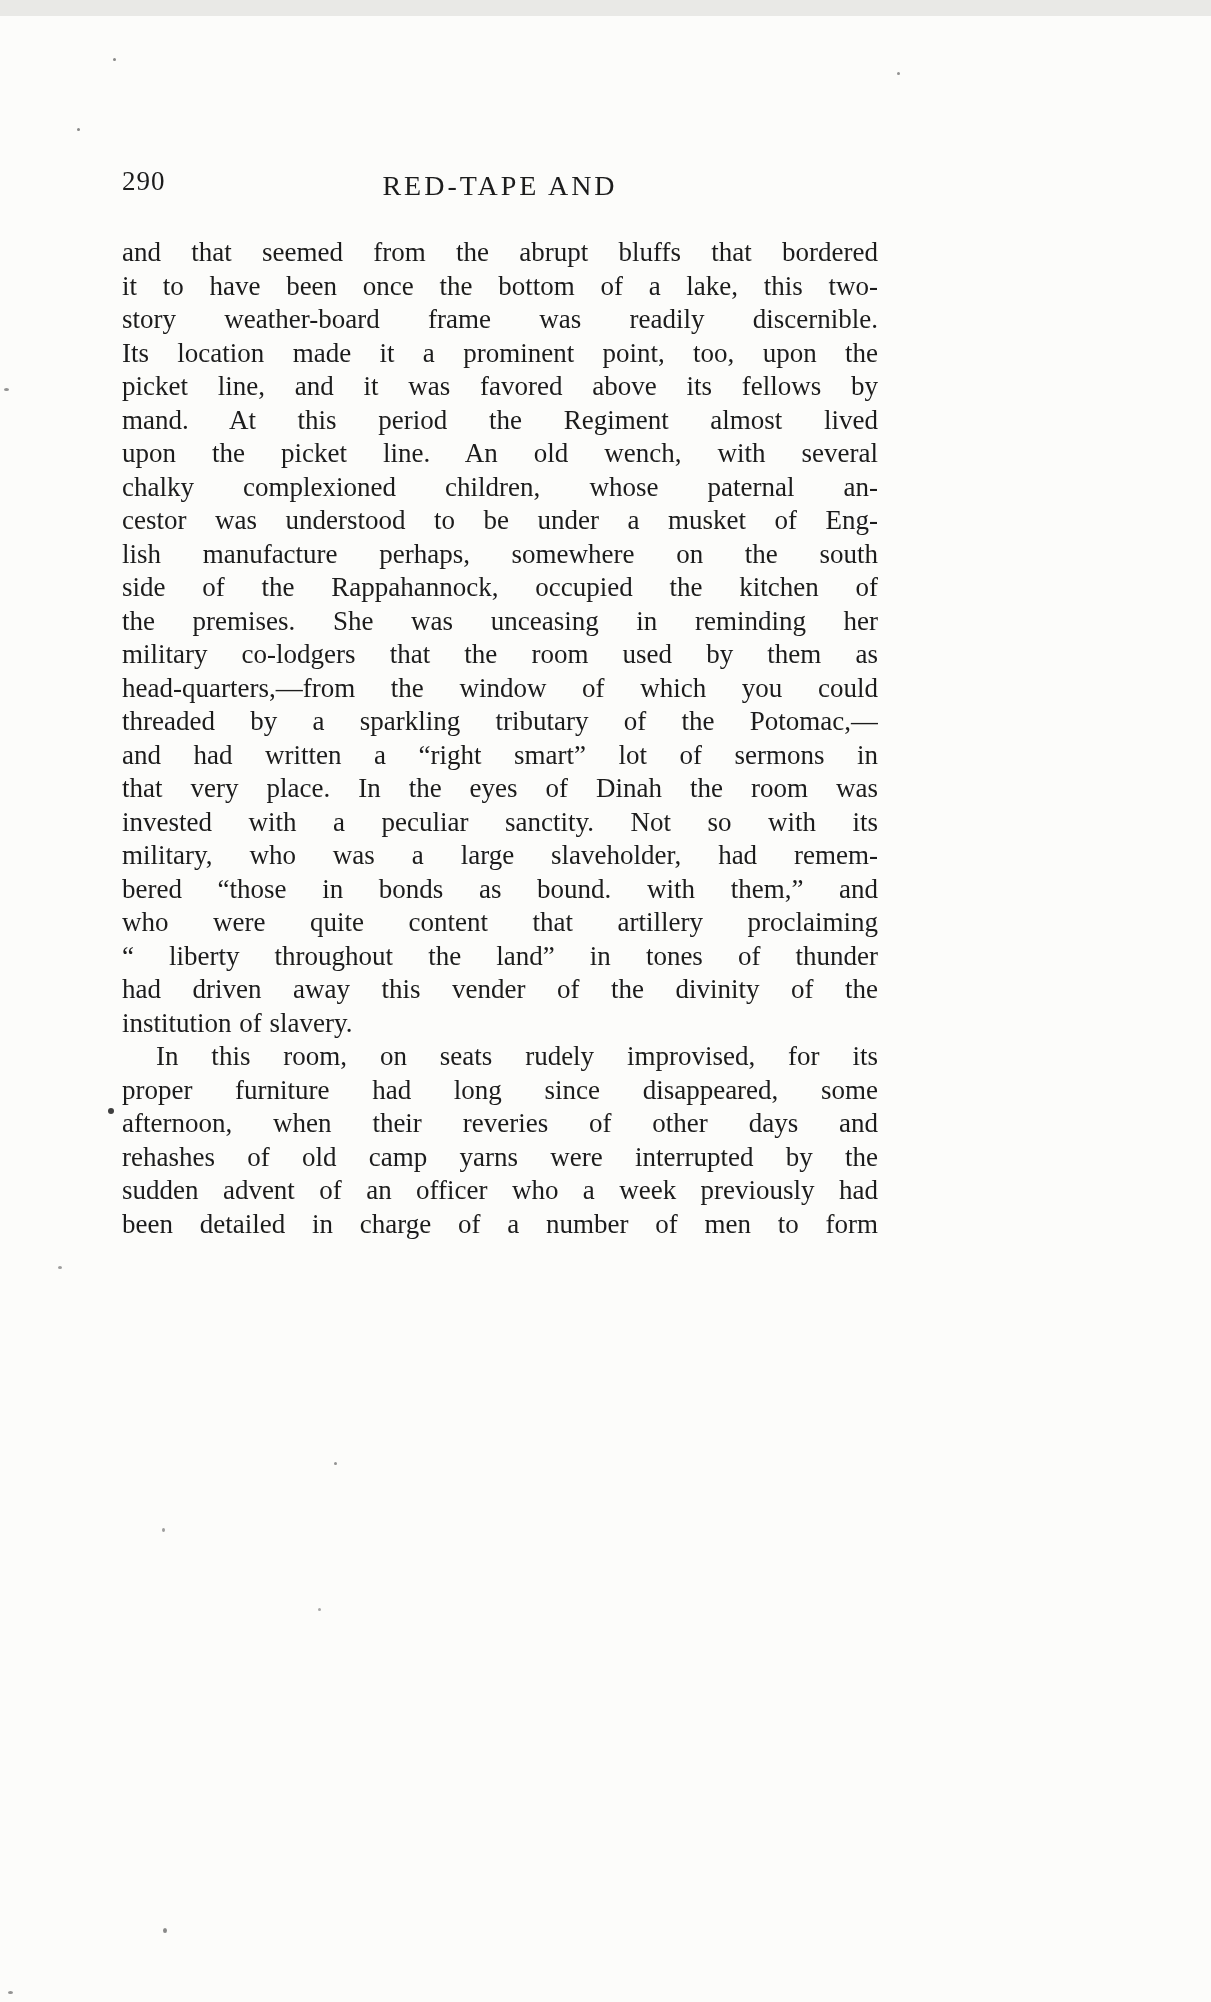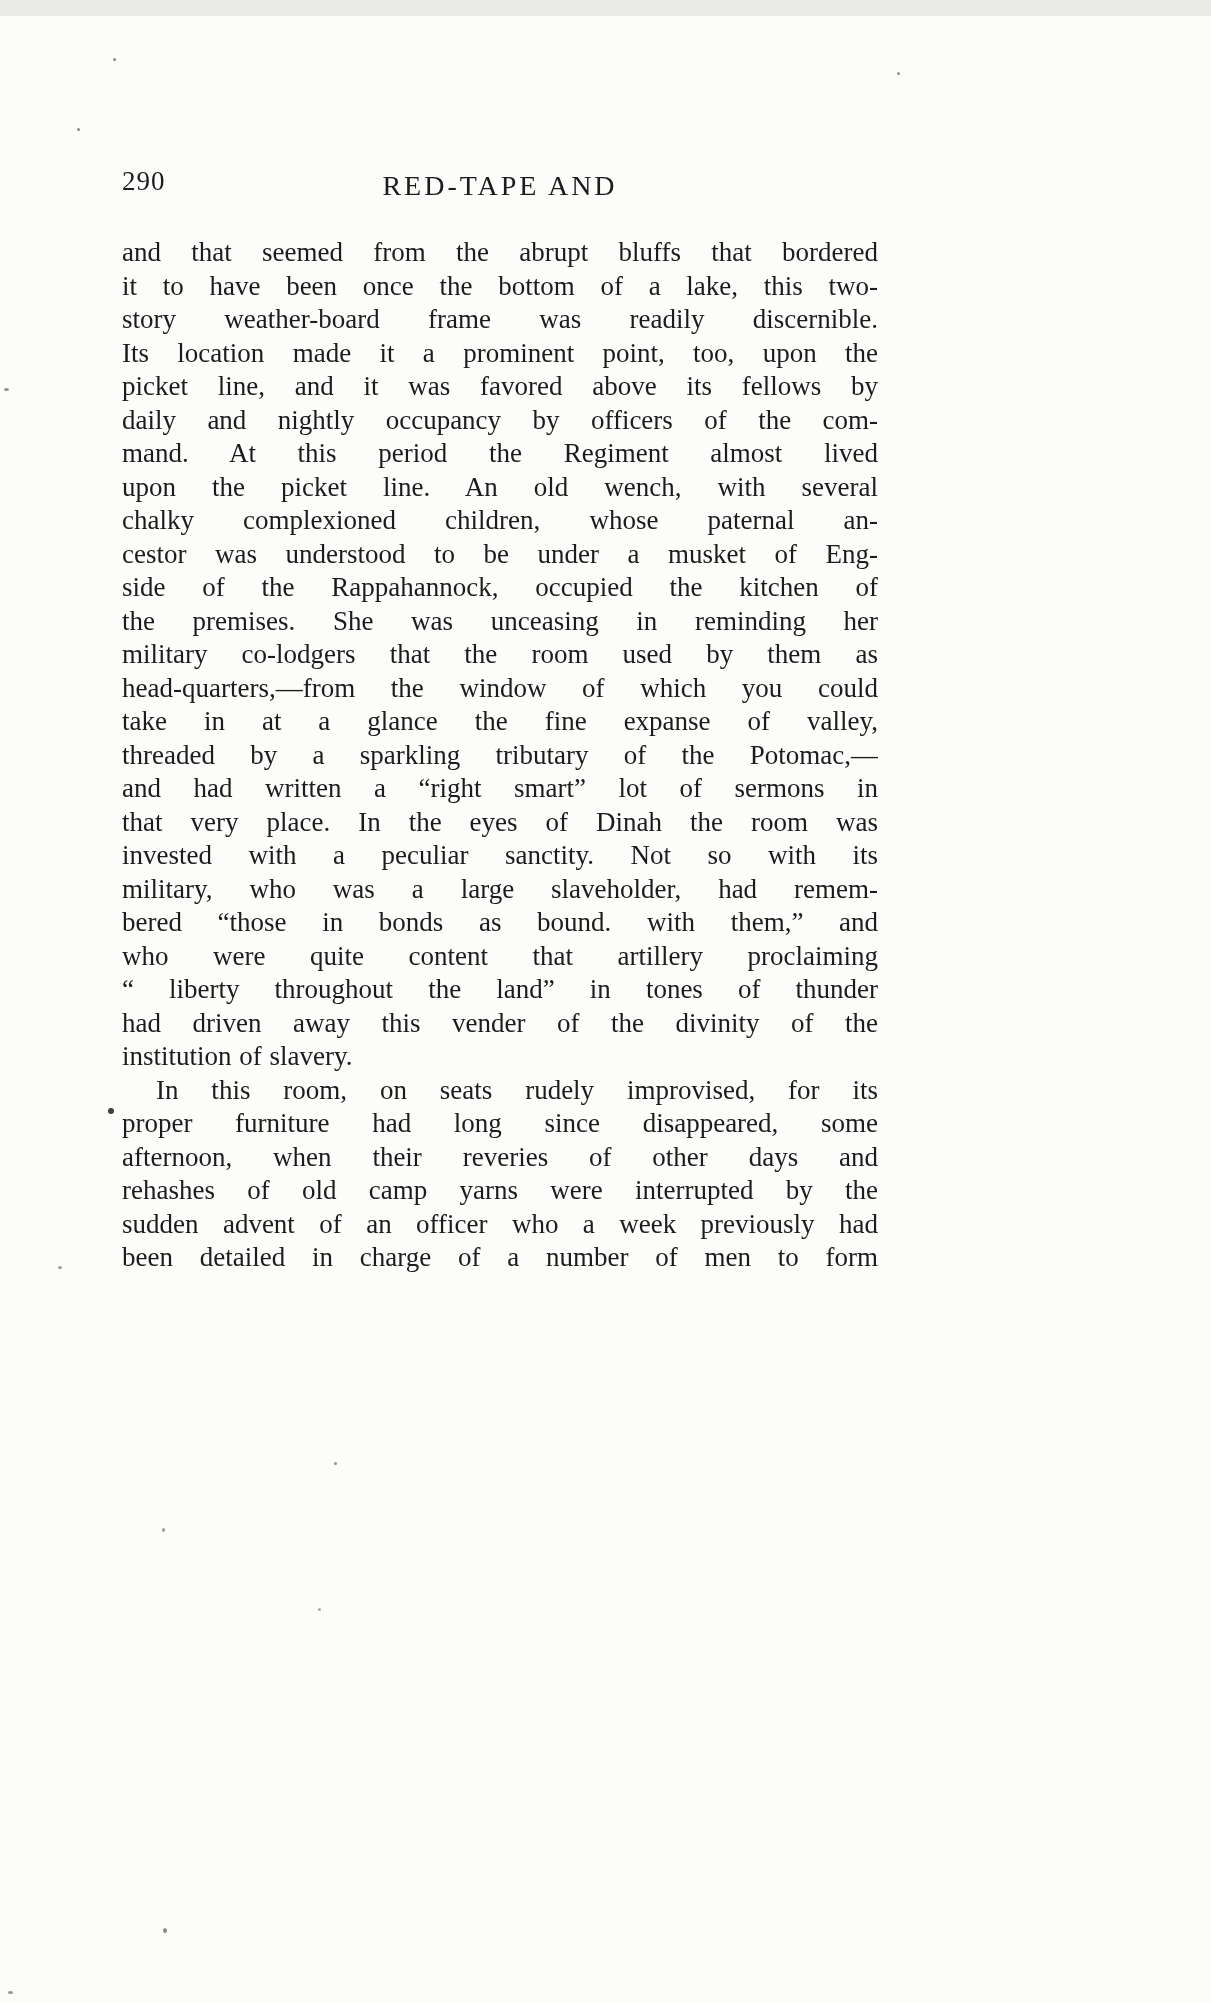--- a/index.html
+++ b/index.html
@@ -58,30 +58,29 @@
 
 <div class="page">
   <span class="page-number">290</span>
   <div class="running-header">RED-TAPE AND</div>
   <div class="text-block">
       <div class="line">and that seemed from the abrupt bluffs that bordered</div>
       <div class="line">it to have been once the bottom of a lake, this two-</div>
       <div class="line">story weather-board frame was readily discernible.</div>
       <div class="line">Its location made it a prominent point, too, upon the</div>
       <div class="line">picket line, and it was favored above its fellows by</div>
-      <div class="line">daily and nightly occupancy by officers of the com-</div>
       <div class="line">mand.  At this period the Regiment almost lived</div>
       <div class="line">upon the picket line.  An old wench, with several</div>
       <div class="line">chalky complexioned children, whose paternal an-</div>
       <div class="line">cestor was understood to be under a musket of Eng-</div>
+      <div class="line">lish manufacture perhaps, somewhere on the south</div>
       <div class="line">side of the Rappahannock, occupied the kitchen of</div>
       <div class="line">the premises.  She was unceasing in reminding her</div>
       <div class="line">military co-lodgers that the room used by them as</div>
       <div class="line">head-quarters,—from the window of which you could</div>
-      <div class="line">take in at a glance the fine expanse of valley,</div>
       <div class="line">threaded by a sparkling tributary of the Potomac,—</div>
       <div class="line">and had written a “right smart” lot of sermons in</div>
       <div class="line">that very place.  In the eyes of Dinah the room was</div>
       <div class="line">invested with a peculiar sanctity.  Not so with its</div>
       <div class="line">military, who was a large slaveholder, had remem-</div>
       <div class="line">bered “those in bonds as bound. with them,” and</div>
       <div class="line">who were quite content that artillery proclaiming</div>
       <div class="line">“ liberty throughout the land” in tones of thunder</div>
       <div class="line">had driven away this vender of the divinity of the</div>
       <div class="line last">institution of slavery.</div>

